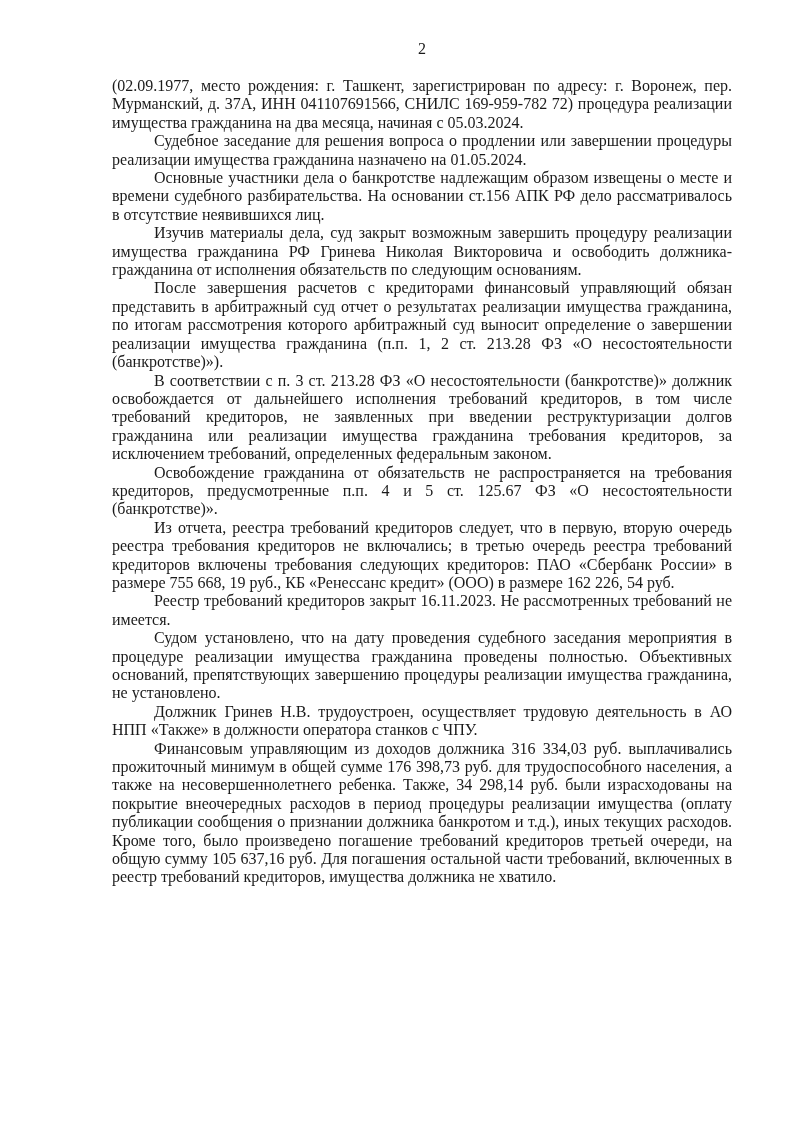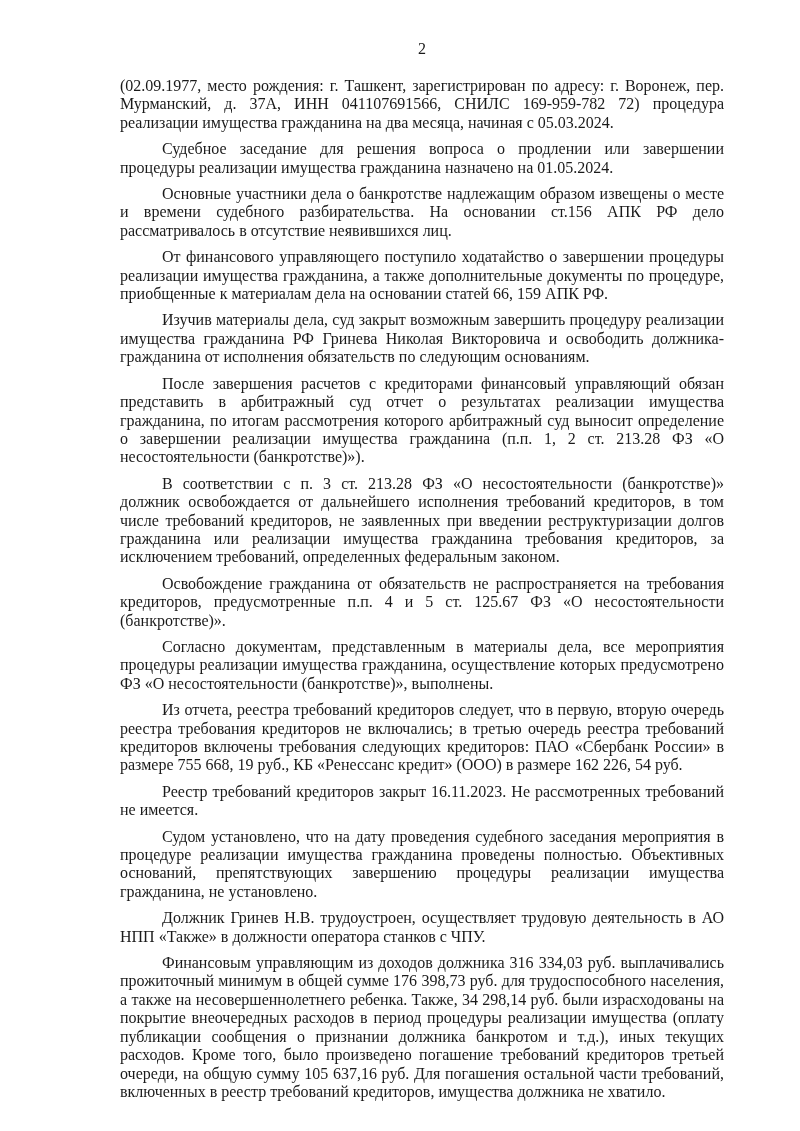--- a/index.html
+++ b/index.html
@@ -27,44 +27,42 @@
     font-size: 16px;
     line-height: 18px;
   }
   .content {
     margin-top: 19px;
     font-size: 16px;
     line-height: 18.4px;
     text-align: justify;
   }
   .para {
-    margin: 8px;
+    margin: 0;
     padding: 0;
     text-indent: 42px;
   }
   .para.no-indent {
     text-indent: 0;
   }
 </style>
 </head>
 <body>
 
 <div class="page">
   <div class="text-block">
     <div class="page-number">2</div>
     <div class="content">
         <p class="para no-indent">(02.09.1977, место рождения: г. Ташкент, зарегистрирован по адресу: г. Воронеж, пер. Мурманский, д. 37А, ИНН 041107691566, СНИЛС 169-959-782 72) процедура реализации имущества гражданина на два месяца, начиная с 05.03.2024.</p>
         <p class="para">Судебное заседание для решения вопроса о продлении или завершении процедуры реализации имущества гражданина назначено на 01.05.2024.</p>
         <p class="para">Основные участники дела о банкротстве надлежащим образом извещены о месте и времени судебного разбирательства. На основании ст.156 АПК РФ дело рассматривалось в отсутствие неявившихся лиц.</p>
-        <p class="para">От финансового управляющего поступило ходатайство о завершении процедуры реализации имущества гражданина, а также дополнительные документы по процедуре, приобщенные к материалам дела на основании статей 66, 159 АПК РФ.</p>
         <p class="para">Изучив материалы дела, суд закрыт возможным завершить процедуру реализации имущества гражданина РФ Гринева Николая Викторовича и освободить должника-гражданина от исполнения обязательств по следующим основаниям.</p>
         <p class="para">После завершения расчетов с кредиторами финансовый управляющий обязан представить в арбитражный суд отчет о результатах реализации имущества гражданина, по итогам рассмотрения которого арбитражный суд выносит определение о завершении реализации имущества гражданина (п.п. 1, 2 ст. 213.28 ФЗ «О несостоятельности (банкротстве)»).</p>
         <p class="para">В соответствии с п. 3 ст. 213.28 ФЗ «О несостоятельности (банкротстве)» должник освобождается от дальнейшего исполнения требований кредиторов, в том числе требований кредиторов, не заявленных при введении реструктуризации долгов гражданина или реализации имущества гражданина требования кредиторов, за исключением требований, определенных федеральным законом.</p>
         <p class="para">Освобождение гражданина от обязательств не распространяется на требования кредиторов, предусмотренные п.п. 4 и 5 ст. 125.67 ФЗ «О несостоятельности (банкротстве)».</p>
-        <p class="para">Согласно документам, представленным в материалы дела, все мероприятия процедуры реализации имущества гражданина, осуществление которых предусмотрено ФЗ «О несостоятельности (банкротстве)», выполнены.</p>
         <p class="para">Из отчета, реестра требований кредиторов следует, что в первую, вторую очередь реестра требования кредиторов не включались; в третью очередь реестра требований кредиторов включены требования следующих кредиторов: ПАО «Сбербанк России» в размере 755 668, 19 руб., КБ «Ренессанс кредит» (ООО) в размере 162 226, 54 руб.</p>
         <p class="para">Реестр требований кредиторов закрыт 16.11.2023. Не рассмотренных требований не имеется.</p>
         <p class="para">Судом установлено, что на дату проведения судебного заседания мероприятия в процедуре реализации имущества гражданина проведены полностью. Объективных оснований, препятствующих завершению процедуры реализации имущества гражданина, не установлено.</p>
         <p class="para">Должник Гринев Н.В. трудоустроен, осуществляет трудовую деятельность в АО НПП «Также» в должности оператора станков с ЧПУ.</p>
         <p class="para">Финансовым управляющим из доходов должника 316 334,03 руб. выплачивались прожиточный минимум в общей сумме 176 398,73 руб. для трудоспособного населения, а также на несовершеннолетнего ребенка. Также, 34 298,14 руб. были израсходованы на покрытие внеочередных расходов в период процедуры реализации имущества (оплату публикации сообщения о признании должника банкротом и т.д.), иных текущих расходов. Кроме того, было произведено погашение требований кредиторов третьей очереди, на общую сумму 105 637,16 руб. Для погашения остальной части требований, включенных в реестр требований кредиторов, имущества должника не хватило.</p>
       </div>
   </div>
 </div>
 
 </body></html>

